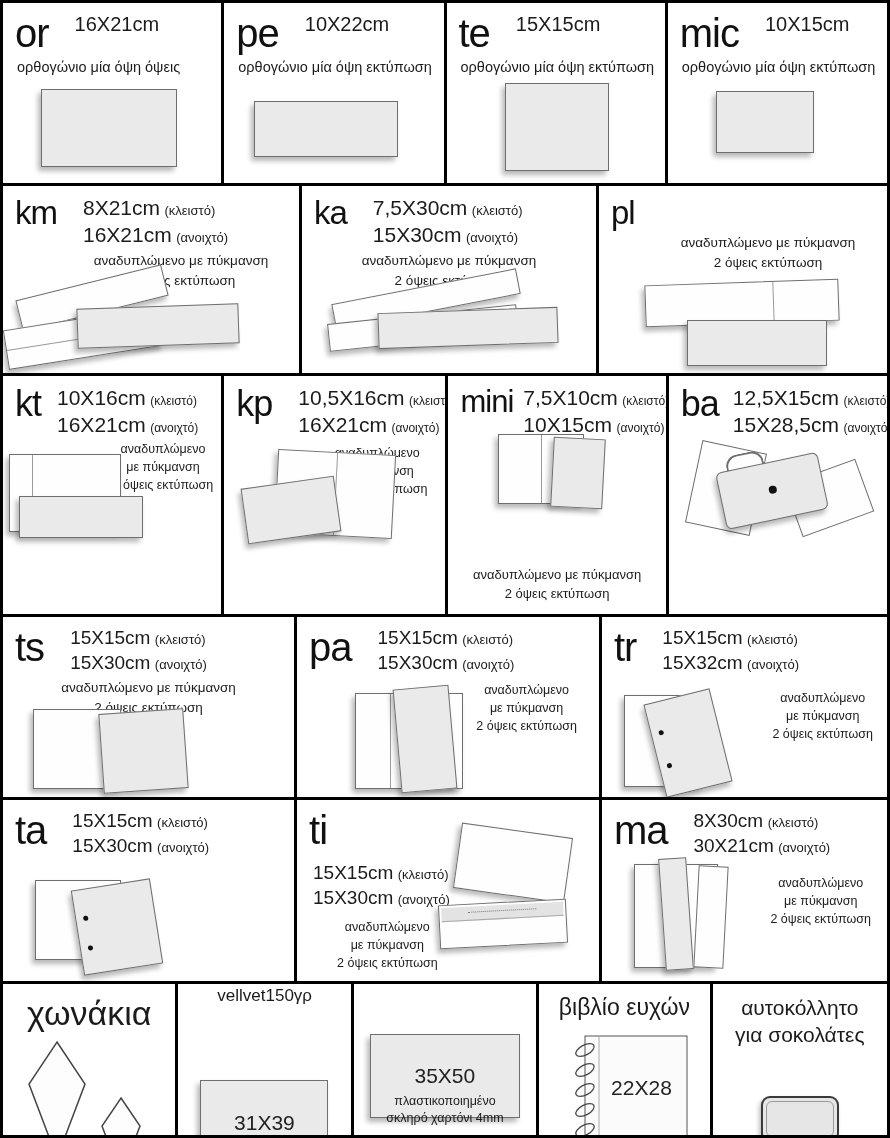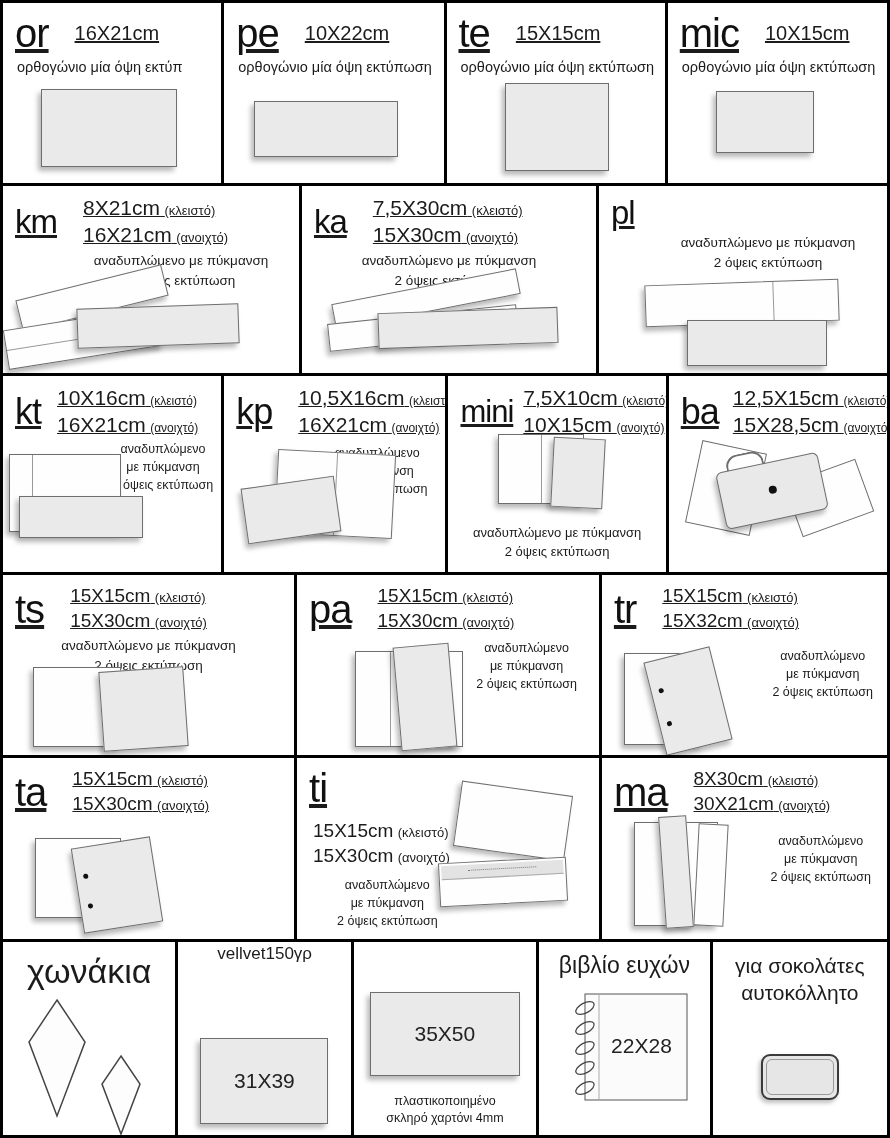--- a/index.html
+++ b/index.html
@@ -6,25 +6,25 @@
   html,body { width:890px; }
   body {
     font-family:"Liberation Sans","DejaVu Sans",sans-serif;
     color:#1b1b1b; background:#fff;
   }
   .sheet {
     width:890px; height:1138px; background:#000;
     padding:3px; display:flex; flex-direction:column; gap:3px;
   }
   .row { display:flex; gap:3px; }
-  .r1{height:180px}.r2{height:187px}.r3{height:196px}.r4{height:180px}.r5{height:181px}.r6{flex:1}
+  .r1{height:180px}.r2{height:187px}.r3{height:238px}.r4{height:180px}.r5{height:181px}.r6{flex:1}
   .cell { background:#fff; position:relative; overflow:hidden; }
 
   
-  .hdr { display:flex; align-items:center; gap:26px; padding:10px 12px 0 12px;text-decoration:underline; }
+  .hdr { display:flex; align-items:flex-start; gap:26px; padding:10px 12px 0 12px; }
   .code { line-height:1; letter-spacing:-1px; color:#111; }
   .code-xl{font-size:33px}.code-lg{font-size:40px}.code-md{font-size:36px}.code-sm{font-size:31px}
   .size1 { font-size:20px; }
   .desc1 { font-size:14.5px; padding:6px 10px 0 14px; }
   .sizes { display:flex; flex-direction:column; gap:3px; }
   .size-line { white-space:nowrap; }
   .sz-lg .sv{font-size:21px}.sz-lg .sn{font-size:13px}
   .sz-md .sv{font-size:21px}.sz-md .sn{font-size:12px}
   .sz-rg .sv{font-size:19px}.sz-rg .sn{font-size:13px}
   .fold { font-size:13.5px; line-height:1.45; text-align:center; margin-top:4px; }
@@ -68,21 +68,21 @@
 
 <div class="sheet">
 
   <div class="row r1">
 
     <div class="cell" style="flex:222">
       <div class="hdr">
         <span class="code code-lg">or</span>
         <span class="size1">16X21cm</span>
       </div>
-      <div class="desc1">ορθογώνιο μία όψη εκτύπ</div>
+      <div class="desc1">ορθογώνιο μία όψη όψεις</div>
       <div class="paper" style="left:38px;top:86px;width:136px;height:78px"></div>
     </div>
 
     <div class="cell" style="flex:223">
       <div class="hdr">
         <span class="code code-lg">pe</span>
         <span class="size1">10X22cm</span>
       </div>
       <div class="desc1">ορθογώνιο μία όψη εκτύπωση</div>
       <div class="paper" style="left:30px;top:98px;width:144px;height:56px"></div>
@@ -388,22 +388,22 @@
           <ellipse cx="32" cy="60" rx="10" ry="5" transform="rotate(-28 32 60)"></ellipse>
           <ellipse cx="32" cy="80" rx="10" ry="5" transform="rotate(-28 32 80)"></ellipse>
           <ellipse cx="32" cy="100" rx="10" ry="5" transform="rotate(-28 32 100)"></ellipse>
         </g>
       </svg>
       <div class="size-in-shape" style="left:72px;top:92px">22X28</div>
     </div>
 
     <div class="cell" style="flex:178">
       <div class="big-title t-sticker">
+        <div>αυτοκόλλητο</div>
         <div>για σοκολάτες</div>
-        <div>αυτοκόλλητο</div>
       </div>
       <div class="sticker-shape" style="left:48px;top:112px;width:78px;height:46px">
           <i></i>
         </div>
     </div>
   </div>
 
 </div>
 
 </body></html>

